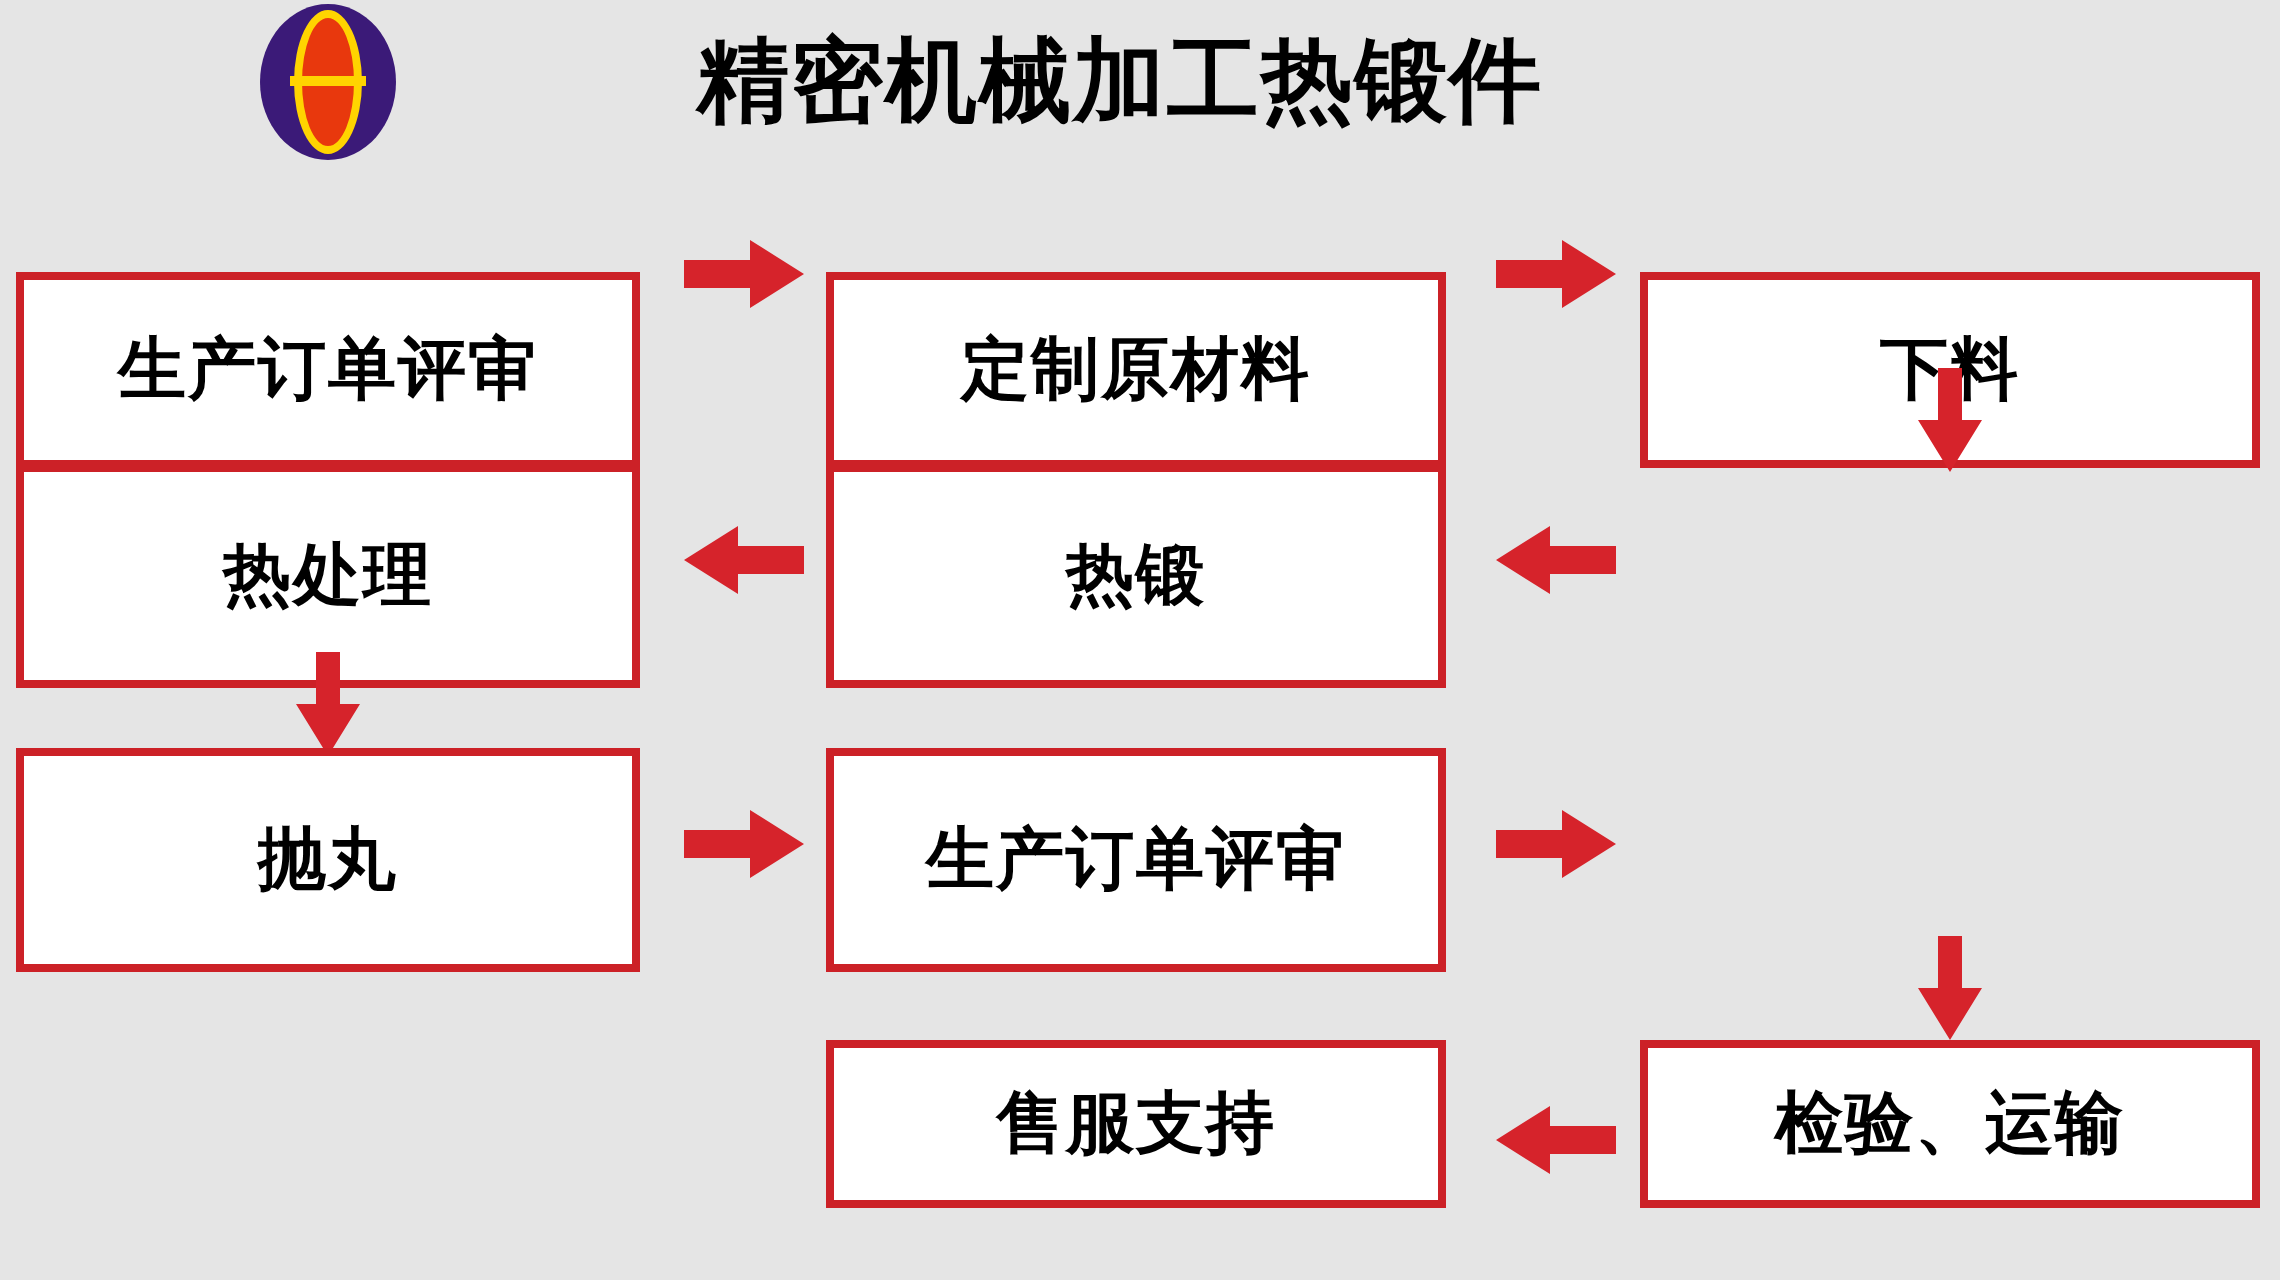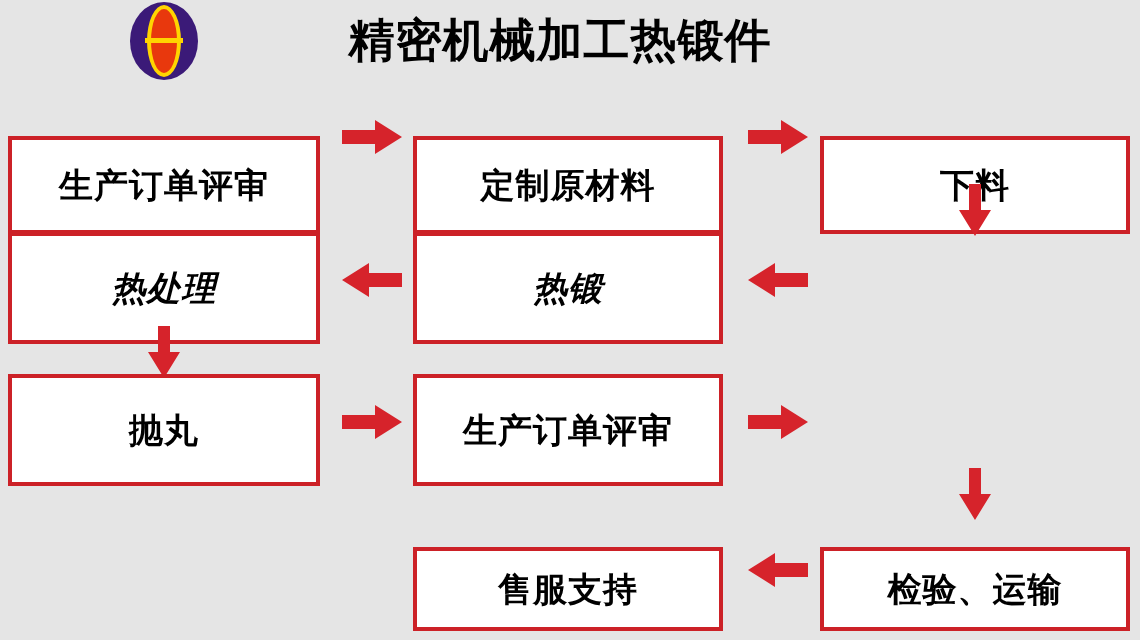--- a/index.html
+++ b/index.html
@@ -92,23 +92,23 @@
     letter-spacing: 1px;
   }
 
   
   .col-left   { left: 8px;   width: 312px; }
   .col-mid    { left: 413px; width: 310px; justify-content: center; }
   .col-right  { left: 820px; width: 310px; justify-content: center; }
 
   
   .row-1 { top: 88px;  height: 98px; margin-top: 48px; }
-  .row-2 { top: 232px; height: 112px; font-style: italic; }
+  .row-2 { top: 232px; height: 112px; }
   .row-3 { top: 374px; height: 112px; }
-  .row-4 { top: 520px; height: 84px; margin-top: 27px; }
+  .row-4 { top: 520px; height: 84px; }
 
   
   .h-arrow {
     position: absolute;
     width: 60px;
     height: 38px;
   }
   .h-arrow svg { display: block; width: 60px; height: 38px; }
 
   

